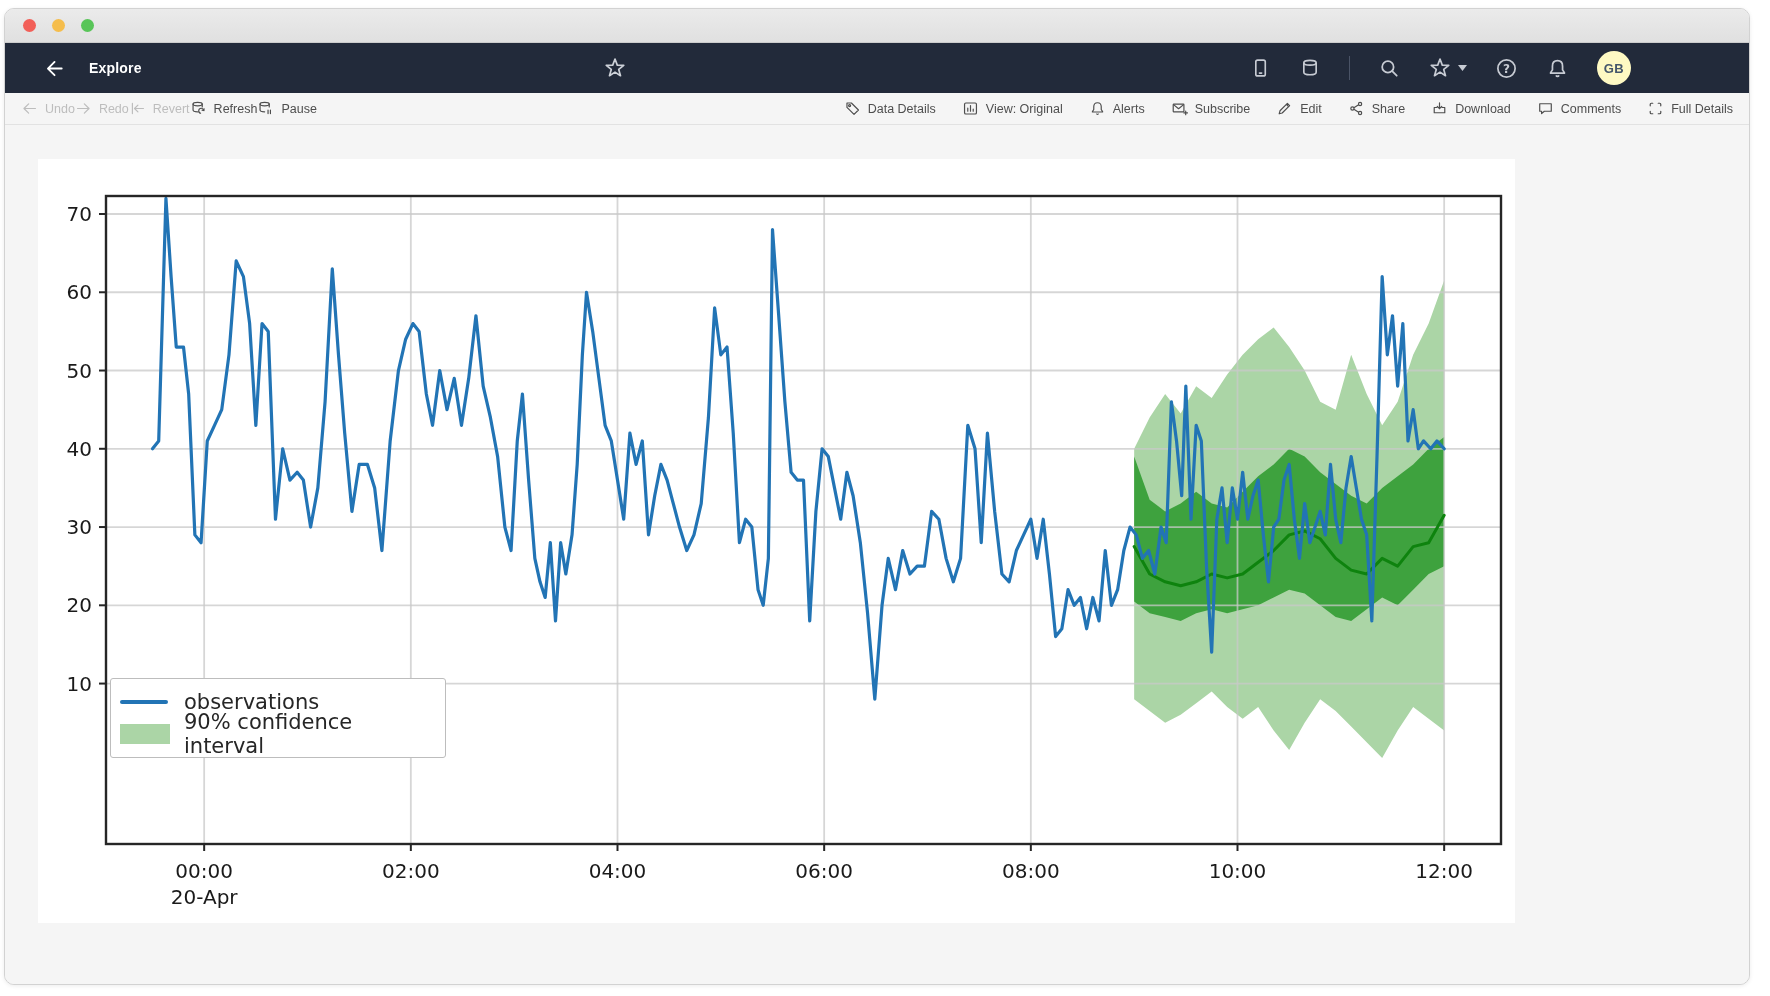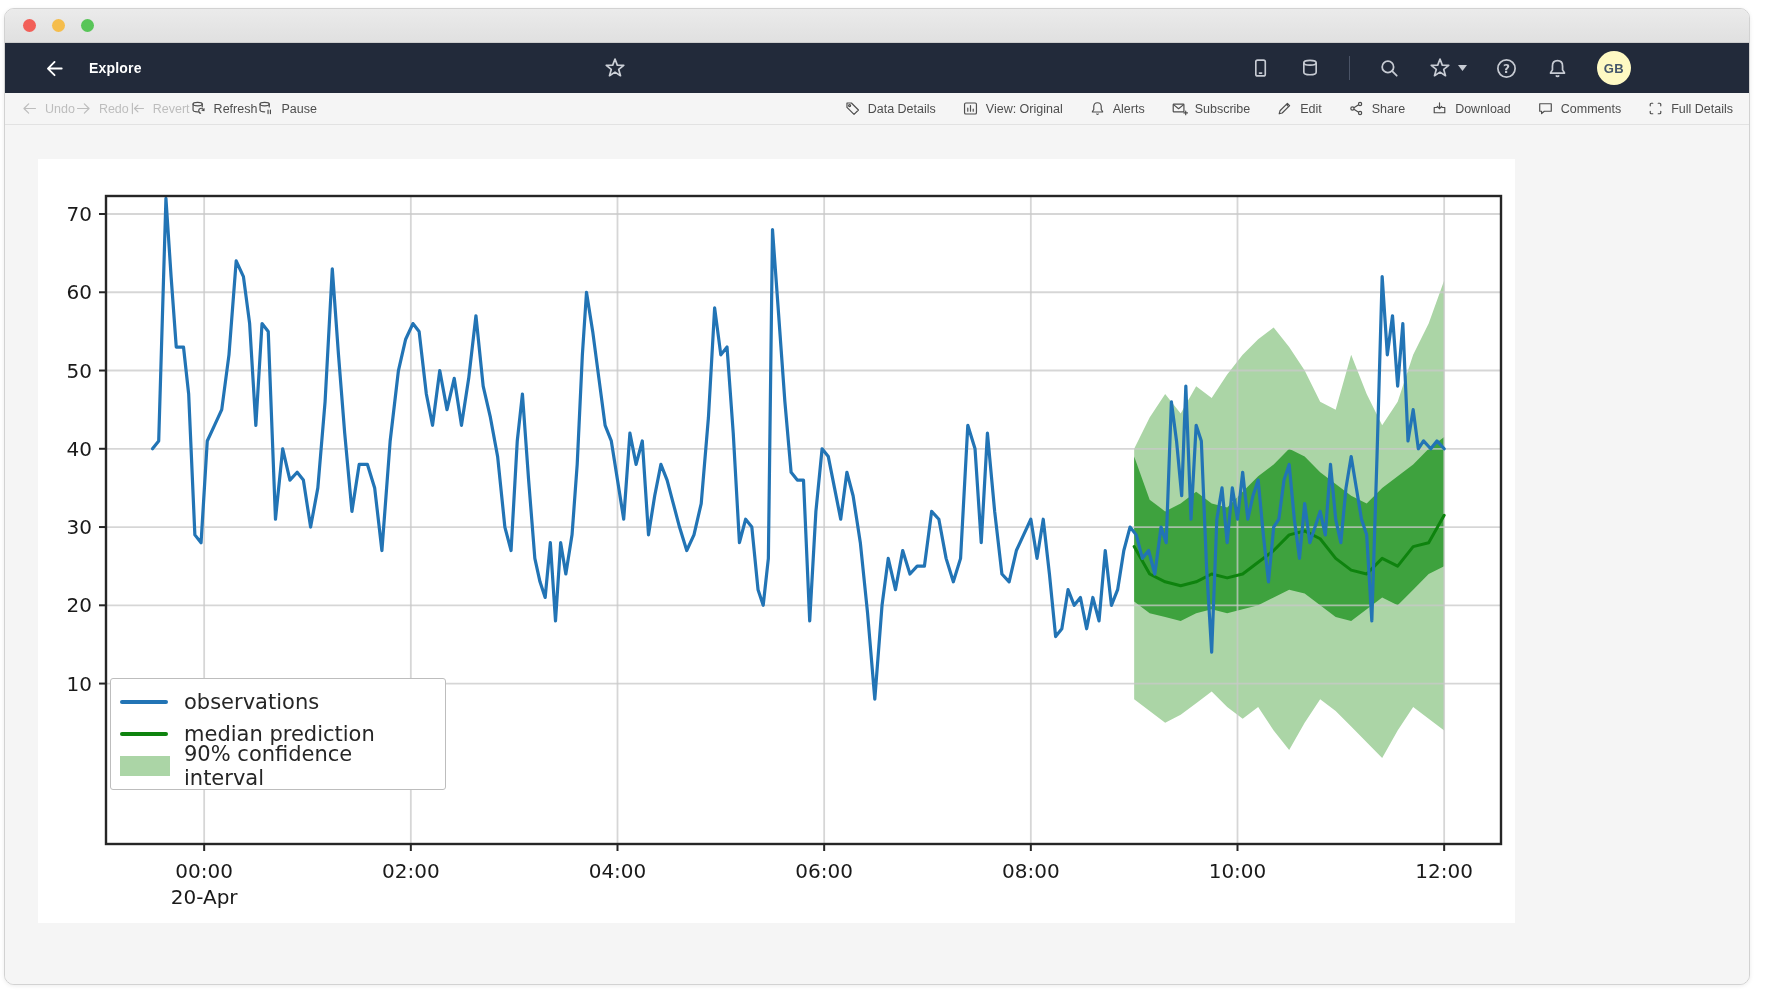--- a/index.html
+++ b/index.html
@@ -271,26 +271,20 @@
         </svg>
       <div class="legend">
         <div class="lg-row">
           <span class="sw-wrap">
               <span class="sw-line" style="background: rgb(34, 116, 181);"></span>
             </span>
           <span>observations</span>
         </div>
         <div class="lg-row">
           <span class="sw-wrap">
-              <span class="sw-line" style="background: rgb(14, 131, 14);"></span>
-            </span>
-          <span>median prediction</span>
-        </div>
-        <div class="lg-row">
-          <span class="sw-wrap">
               <span class="sw-patch" style="background: rgb(171, 213, 166);"></span>
             </span>
           <span>90% confidence interval</span>
         </div>
       </div>
     </div>
   </div>
 </div>
 
 </body></html>

